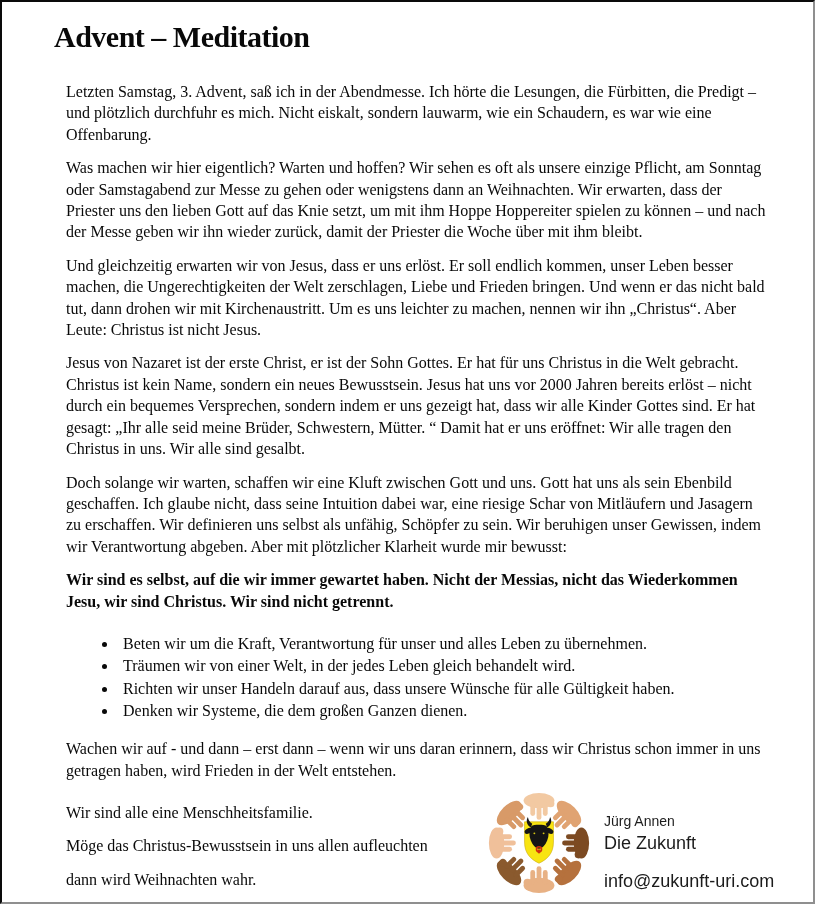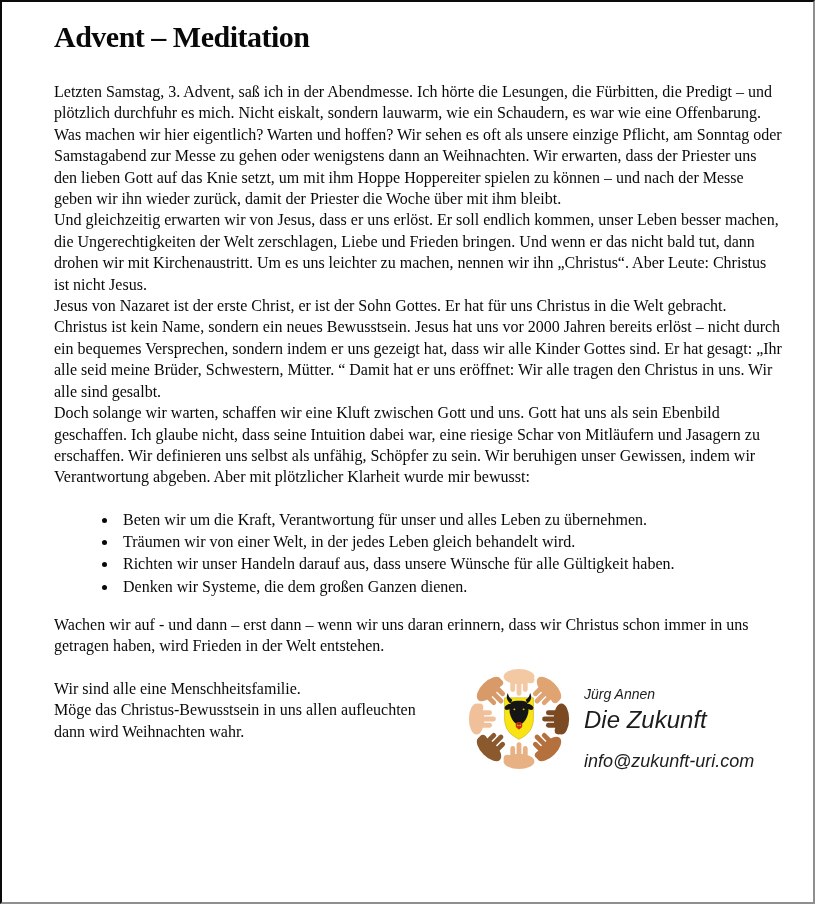--- a/index.html
+++ b/index.html
@@ -17,21 +17,21 @@
 
   h1.doc-title {
     margin: 0 0 27px 0;
     font-size: 30px;
     font-weight: bold;
     letter-spacing: -0.5px;
     font-family: "Liberation Serif", "DejaVu Serif", serif;
   }
 
   p.body-par {
-    margin: 0;
+    margin: 12px;
     font-size: 16px;
     line-height: 21.4px;
     text-align: left;
   }
   .sp { margin-top: 21px; }           
   .bold-par { font-weight: bold; }
   .quote-italic { }
 
   ul.action-list {
     margin: 21px 0 16px 0;
@@ -47,50 +47,50 @@
   .footer {
     position: relative;
     margin-top: 21px;
     height: 130px;
   }
   .closing-line { margin: 0; }
   .closing-last { margin-top: 21px; }
 
   .brand {
     position: absolute;
-    left: 412px;
+    left: 432px;
     top: -12px;
     display: flex;
     align-items: center;
-    font-style: italic;
   }
   .brand-logo { width: 106px; height: 106px; display: block; }
   .brand-text {
     margin-left: 12px;
     padding-top: 20px;
     font-family: "Liberation Sans", "DejaVu Sans", sans-serif;
     color: #1c1c1c;
   }
   .contact-name  { font-size: 14px; margin: 0 0 4px 0; }
-  .contact-org   { font-size: 24px; margin: 0 0 17px 0; }
+  .contact-org   { font-size: 18px; margin: 0 0 17px 0; }
   .contact-email { font-size: 18px; margin: 0; }
 </style>
 </head>
 <body>
 
 <div class="page">
 
   <h1 class="doc-title">Advent – Meditation</h1>
 
   <p class="body-par">Letzten Samstag, 3. Advent, saß ich in der Abendmesse. Ich hörte die Lesungen, die Fürbitten, die Predigt – und plötzlich durchfuhr es mich. Nicht eiskalt, sondern lauwarm, wie ein Schaudern, es war wie eine Offenbarung.</p>
   <p class="body-par">Was machen wir hier eigentlich? Warten und hoffen? Wir sehen es oft als unsere einzige Pflicht, am Sonntag oder Samstagabend zur Messe zu gehen oder wenigstens dann an Weihnachten. Wir erwarten, dass der Priester uns den lieben Gott auf das Knie setzt, um mit ihm Hoppe Hoppereiter spielen zu können – und nach der Messe geben wir ihn wieder zurück, damit der Priester die Woche über mit ihm bleibt.</p>
   <p class="body-par">Und gleichzeitig erwarten wir von Jesus, dass er uns erlöst. Er soll endlich kommen, unser Leben besser machen, die Ungerechtigkeiten der Welt zerschlagen, Liebe und Frieden bringen. Und wenn er das nicht bald tut, dann drohen wir mit Kirchenaustritt. Um es uns leichter zu machen, nennen wir ihn „Christus“. Aber Leute: Christus ist nicht Jesus.</p>
   <p class="body-par"><span>Jesus von Nazaret ist der erste Christ, er ist der Sohn Gottes. Er hat für uns Christus in die Welt gebracht. Christus ist kein Name, sondern ein neues Bewusstsein. Jesus hat uns vor 2000 Jahren bereits erlöst – nicht durch ein bequemes Versprechen, sondern indem er uns gezeigt hat, dass wir alle Kinder Gottes sind. Er hat gesagt: </span><span class="quote-italic">„Ihr alle seid meine Brüder, Schwestern, Mütter. “</span><span> Damit hat er uns eröffnet: Wir alle tragen den Christus in uns. Wir alle sind gesalbt.</span></p>
 
   <p class="body-par sp">Doch solange wir warten, schaffen wir eine Kluft zwischen Gott und uns. Gott hat uns als sein Ebenbild geschaffen. Ich glaube nicht, dass seine Intuition dabei war, eine riesige Schar von Mitläufern und Jasagern zu erschaffen. Wir definieren uns selbst als unfähig, Schöpfer zu sein. Wir beruhigen unser Gewissen, indem wir Verantwortung abgeben. Aber mit plötzlicher Klarheit wurde mir bewusst:</p>
+  <p class="body-par bold-par">Wir sind es selbst, auf die wir immer gewartet haben. Nicht der Messias, nicht das Wiederkommen Jesu, wir sind Christus. Wir sind nicht getrennt.</p>
 
   <ul class="action-list">
     <li>Beten wir um die Kraft, Verantwortung für unser und alles Leben zu übernehmen.</li>
     <li>Träumen wir von einer Welt, in der jedes Leben gleich behandelt wird.</li>
     <li>Richten wir unser Handeln darauf aus, dass unsere Wünsche für alle Gültigkeit haben.</li>
     <li>Denken wir Systeme, die dem großen Ganzen dienen.</li>
   </ul>
 
   <p class="body-par sp">Wachen wir auf - und dann – erst dann – wenn wir uns daran erinnern, dass wir Christus schon immer in uns getragen haben, wird Frieden in der Welt entstehen.</p>
 

